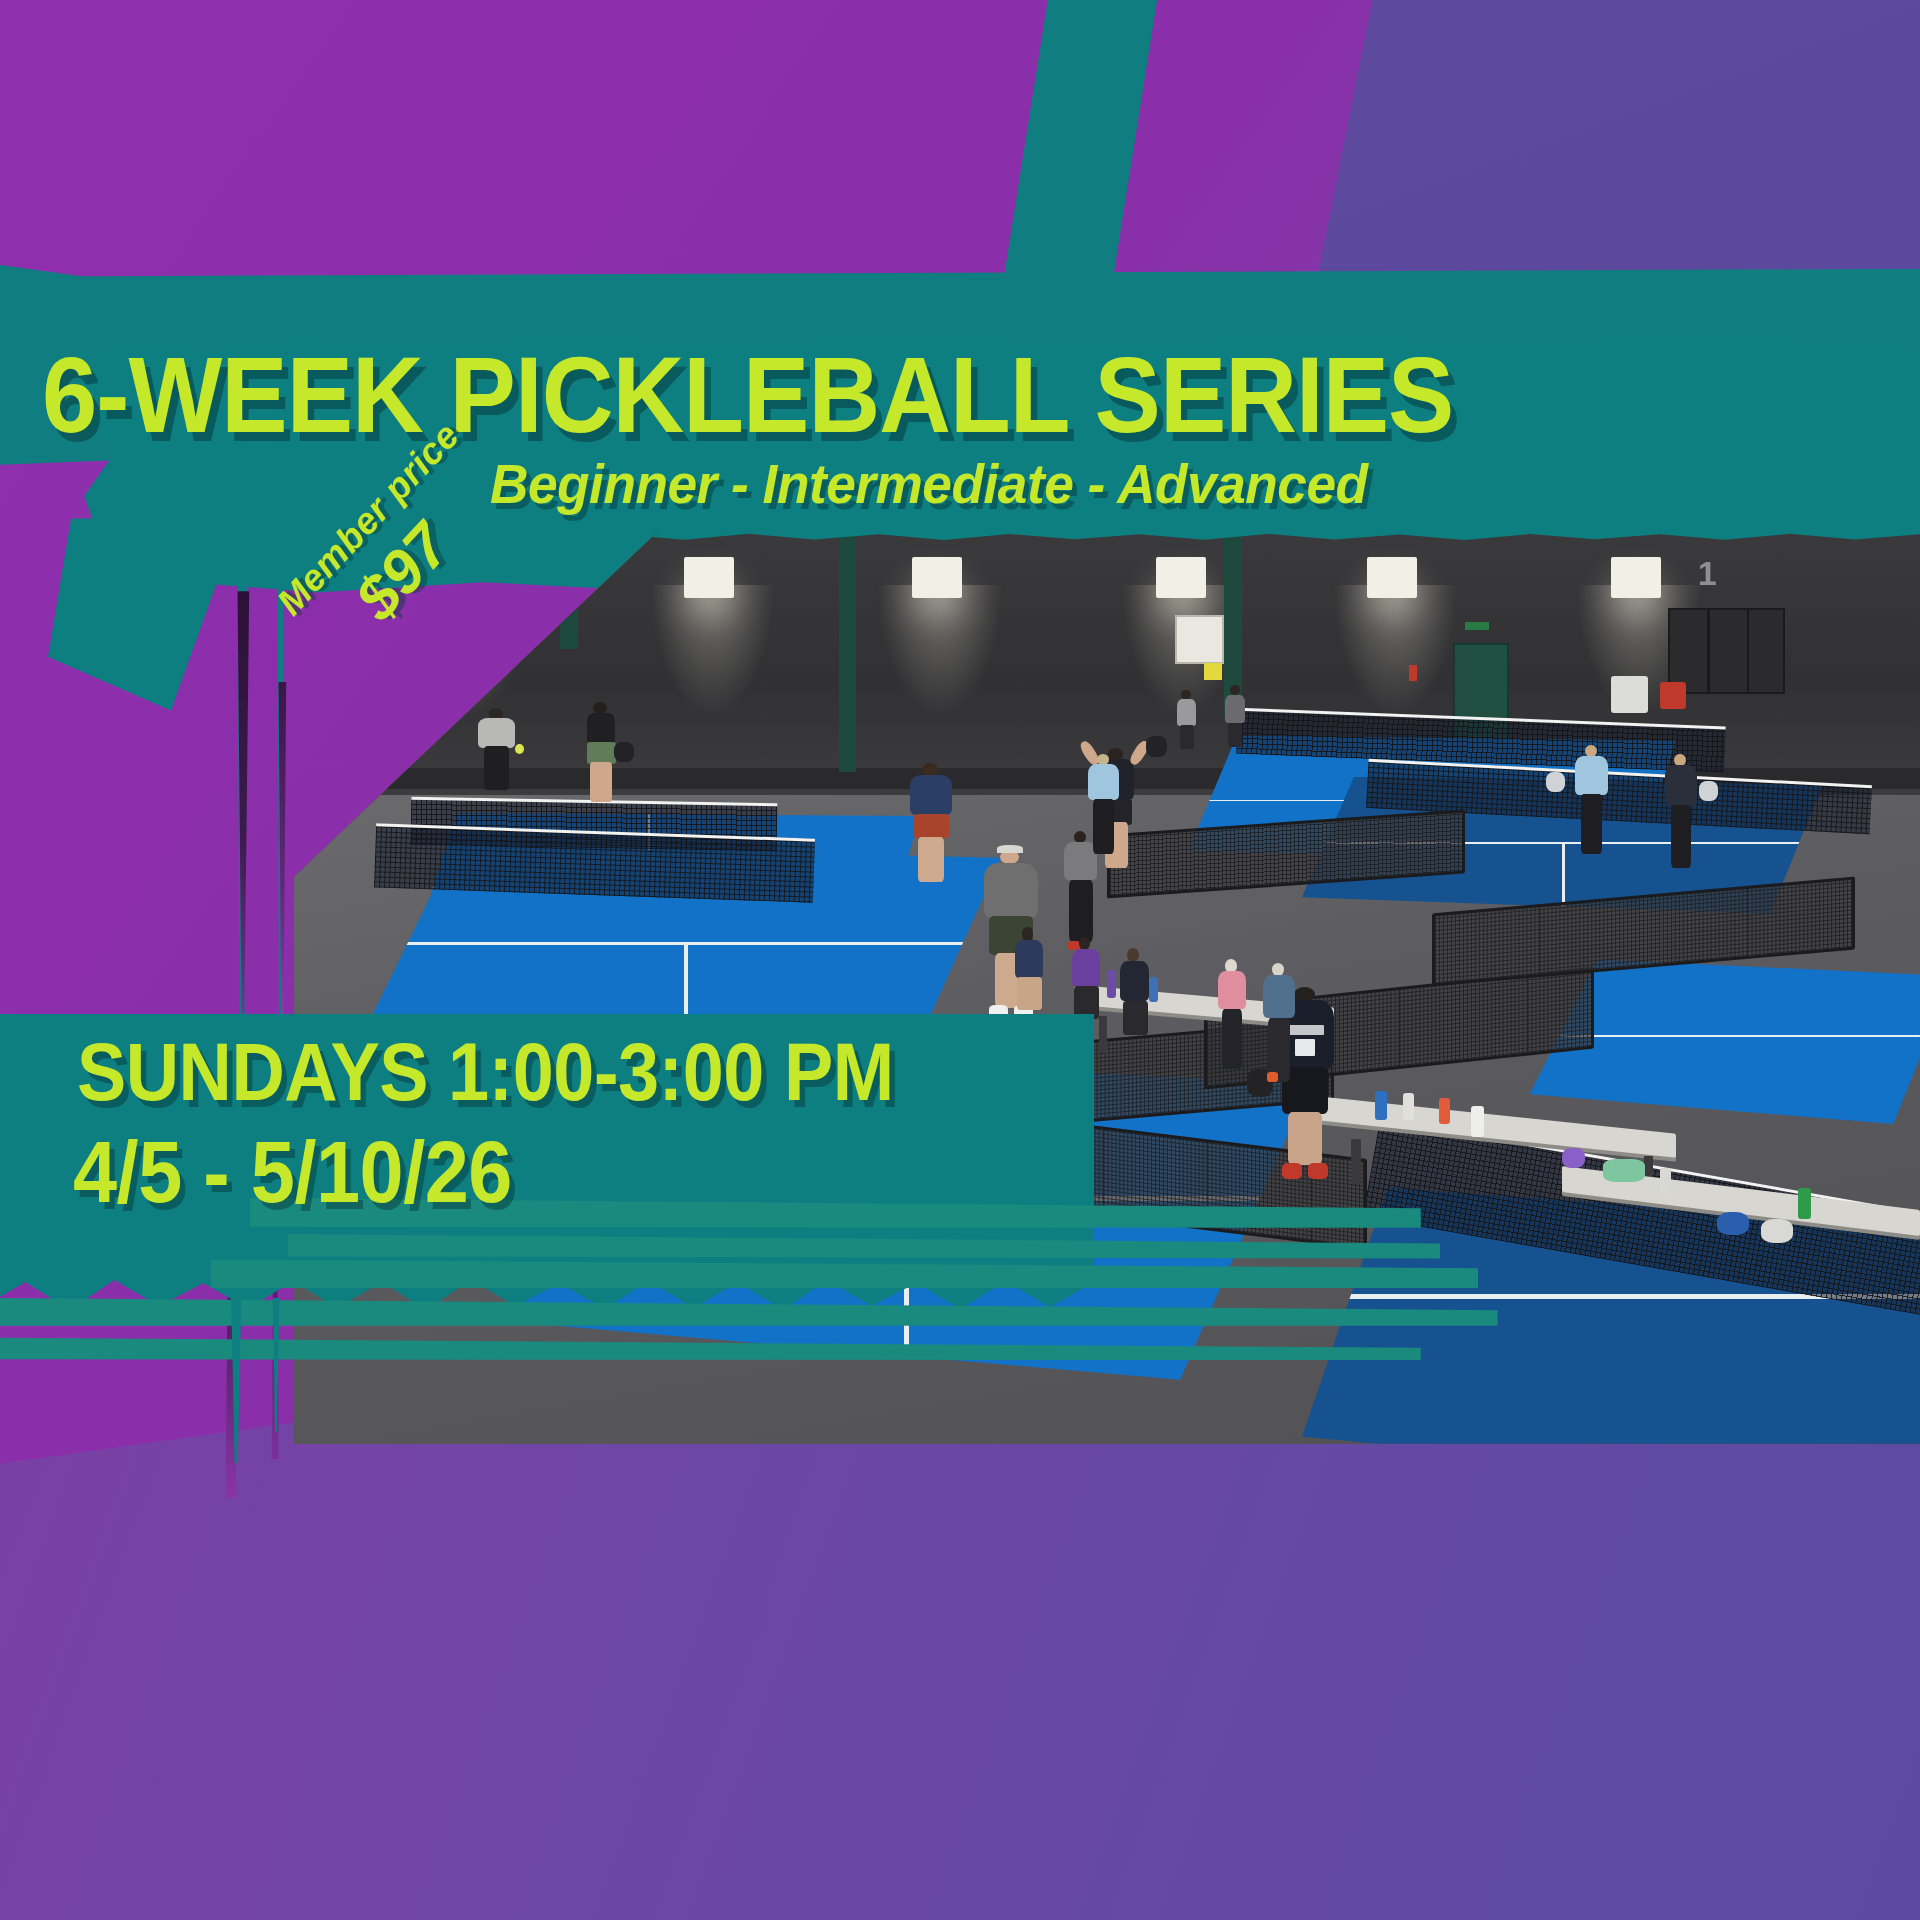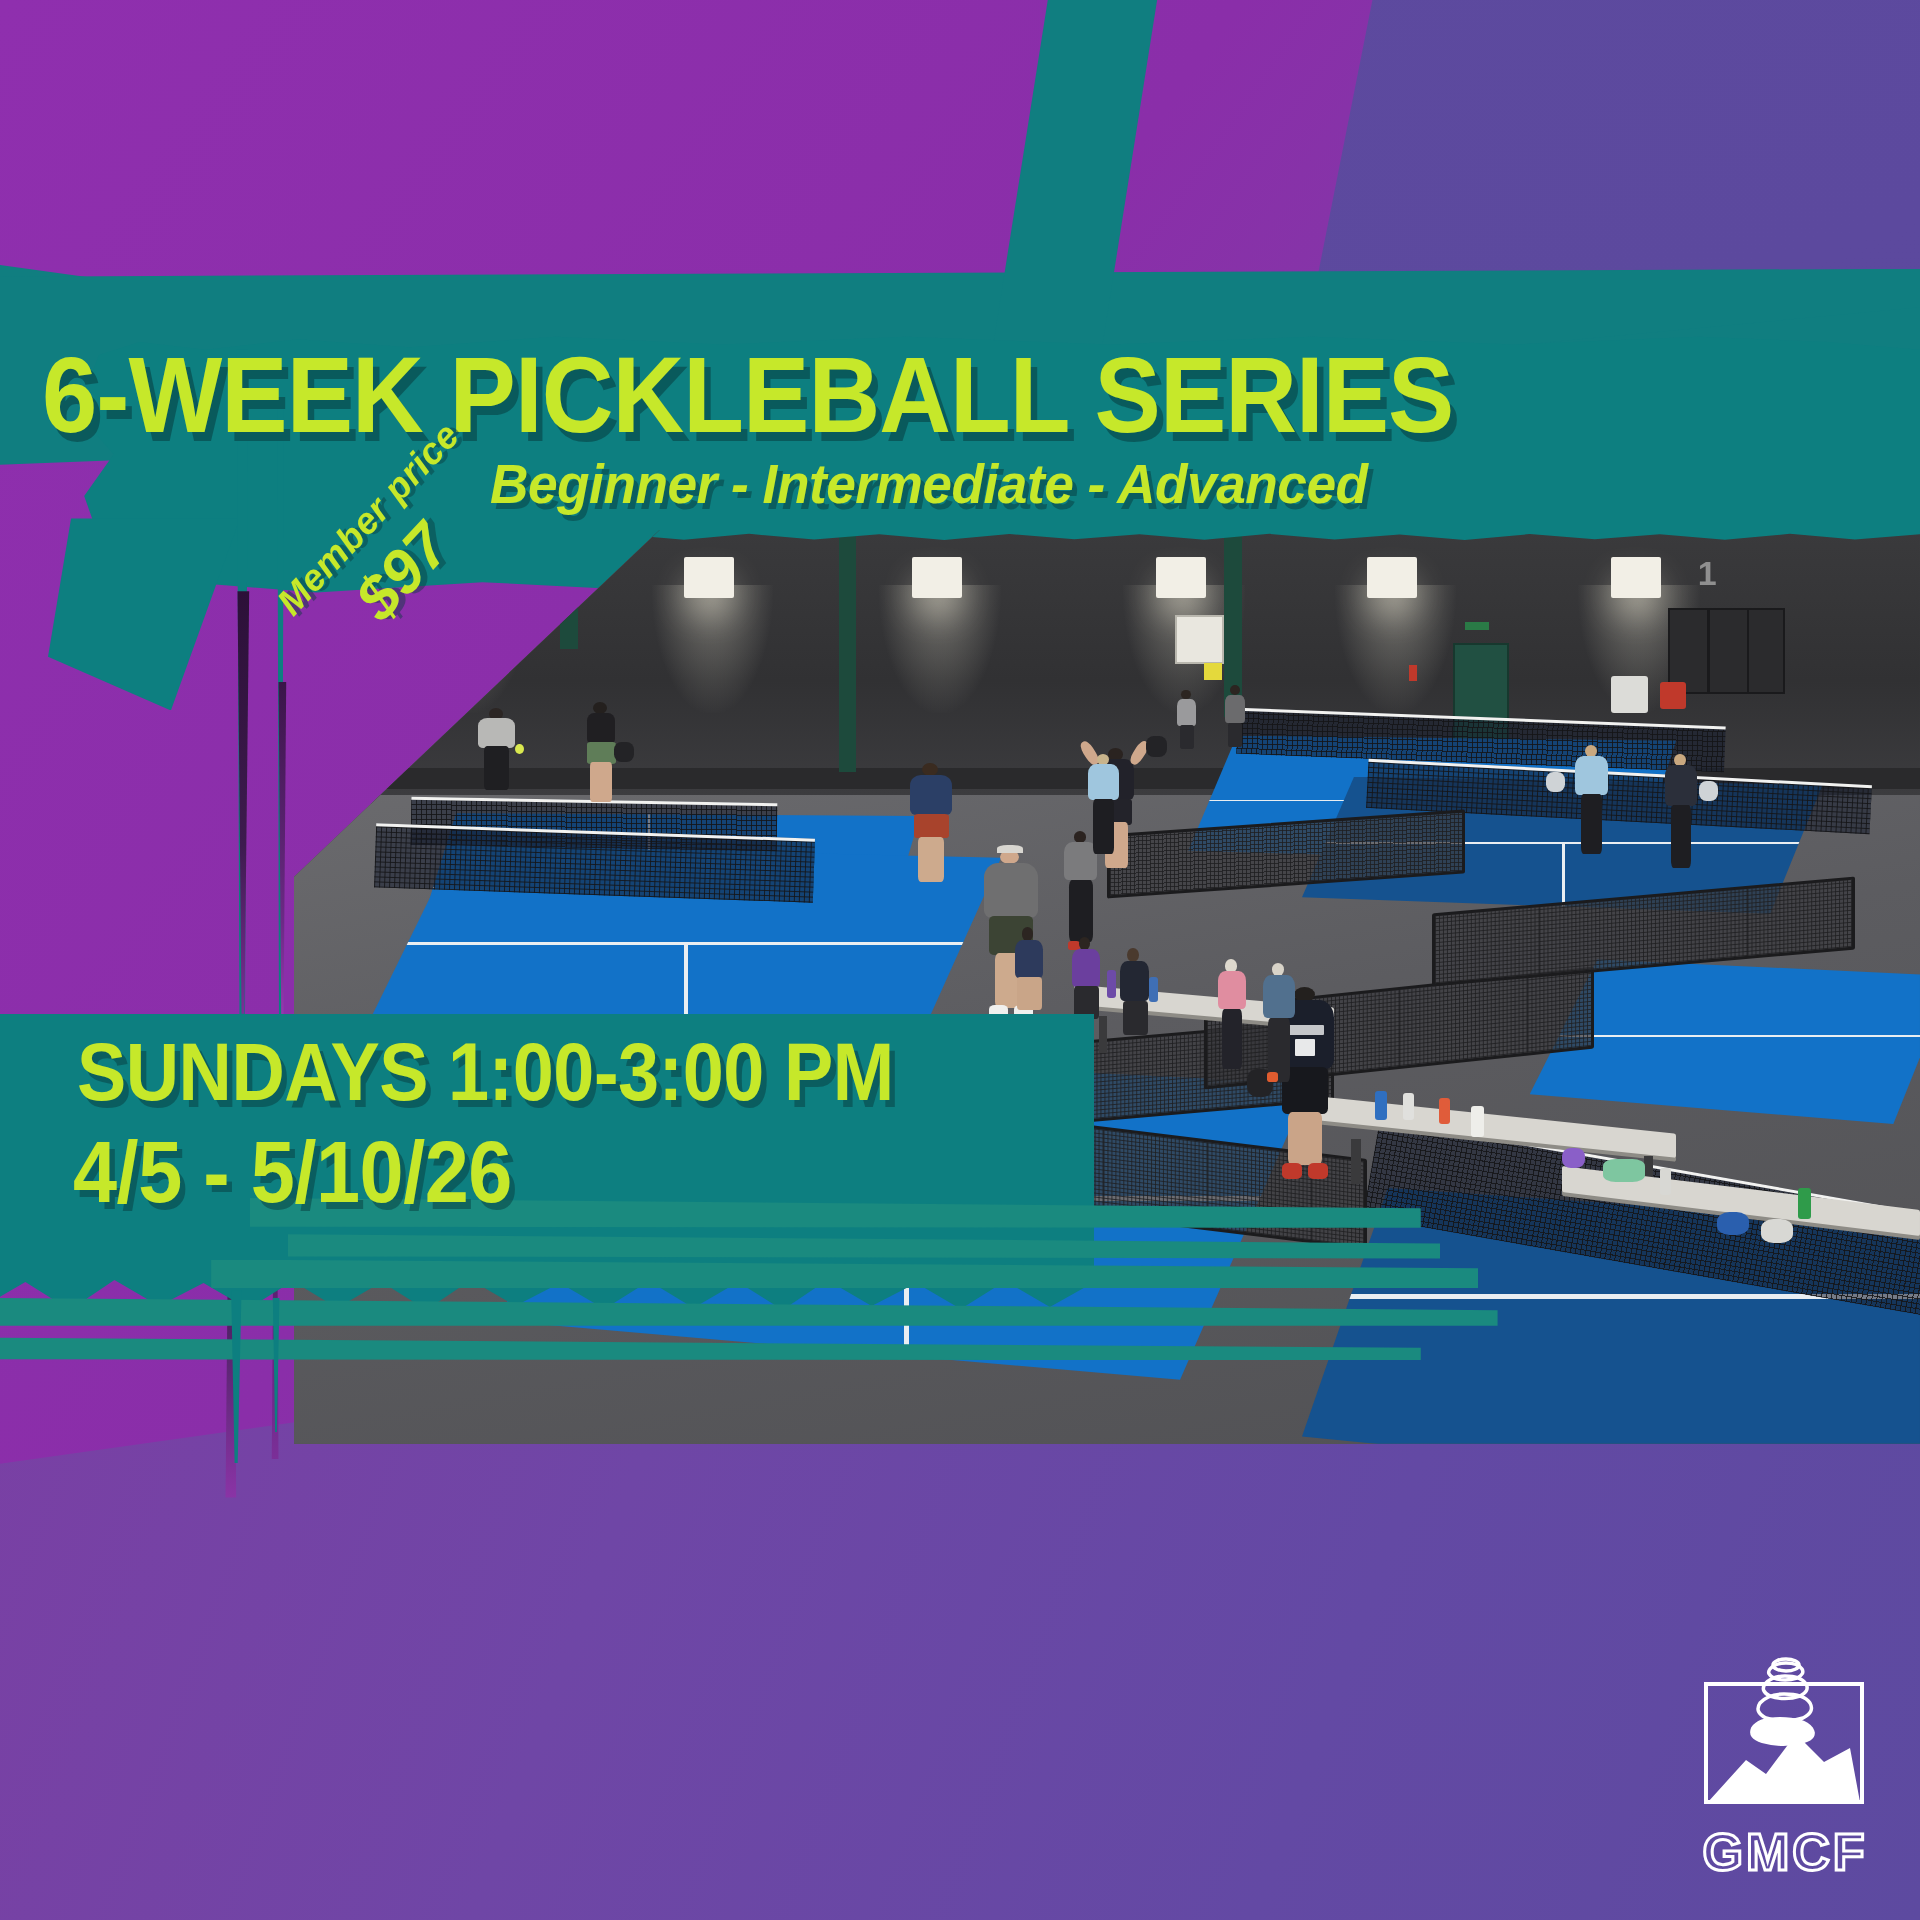--- a/index.html
+++ b/index.html
@@ -536,37 +536,14 @@
   <div class="streak k2"></div>
   <div class="streak k3"></div>
   <div class="streak k4"></div>
   <div class="streak k5"></div>
   <div class="banner-drip b1"></div>
   <div class="banner-drip b2"></div>
 
   <div class="banner-line l1">SUNDAYS 1:00-3:00 PM</div>
   <div class="banner-line l2">4/5 - 5/10/26</div>
 
-  <div class="logo">
-    <svg viewBox="0 0 170 160">
-      <rect x="6" y="28" width="156" height="118" fill="none" stroke="#ffffff" stroke-width="4"></rect>
-
-      <path d="M8 146 L46 104 L66 118 L96 78 L124 106 L150 92 L160 146 Z" fill="#ffffff"></path>
-
-      <path d="M62 86 q-14 -4 -10 -14 q6 -10 28 -10 q24 0 32 10 q6 10 -8 14 q-20 6 -42 0 Z" fill="#ffffff" stroke="#ffffff" stroke-width="2"></path>
-      <path d="M66 62 q-12 -6 -6 -15 q8 -9 24 -9 q20 0 26 9 q5 9 -7 15 q-18 6 -37 0 Z" fill="none" stroke="#ffffff" stroke-width="3.5"></path>
-      <path d="M70 40 q-10 -5 -5 -12 q7 -8 20 -8 q16 0 21 8 q4 7 -6 12 q-15 5 -30 0 Z" fill="none" stroke="#ffffff" stroke-width="3.5"></path>
-      <path d="M74 22 q-8 -4 -4 -9 q5 -6 16 -6 q12 0 16 6 q3 5 -5 9 q-12 4 -23 0 Z" fill="none" stroke="#ffffff" stroke-width="3.5"></path>
-      <ellipse cx="86" cy="9" rx="13" ry="6" fill="none" stroke="#ffffff" stroke-width="3.5"></ellipse>
-
-      <g stroke="#ffffff" stroke-width="2">
-        <line x1="96" y1="80" x2="104" y2="72"></line>
-        <line x1="101" y1="82" x2="109" y2="74"></line>
-        <line x1="106" y1="84" x2="114" y2="76"></line>
-        <line x1="126" y1="112" x2="134" y2="106"></line>
-        <line x1="129" y1="118" x2="137" y2="112"></line>
-        <line x1="132" y1="124" x2="140" y2="118"></line>
-      </g>
-    </svg>
-    <div class="logo-word">GMCF</div>
-  </div>
 
 </div>
 
 </body></html>

